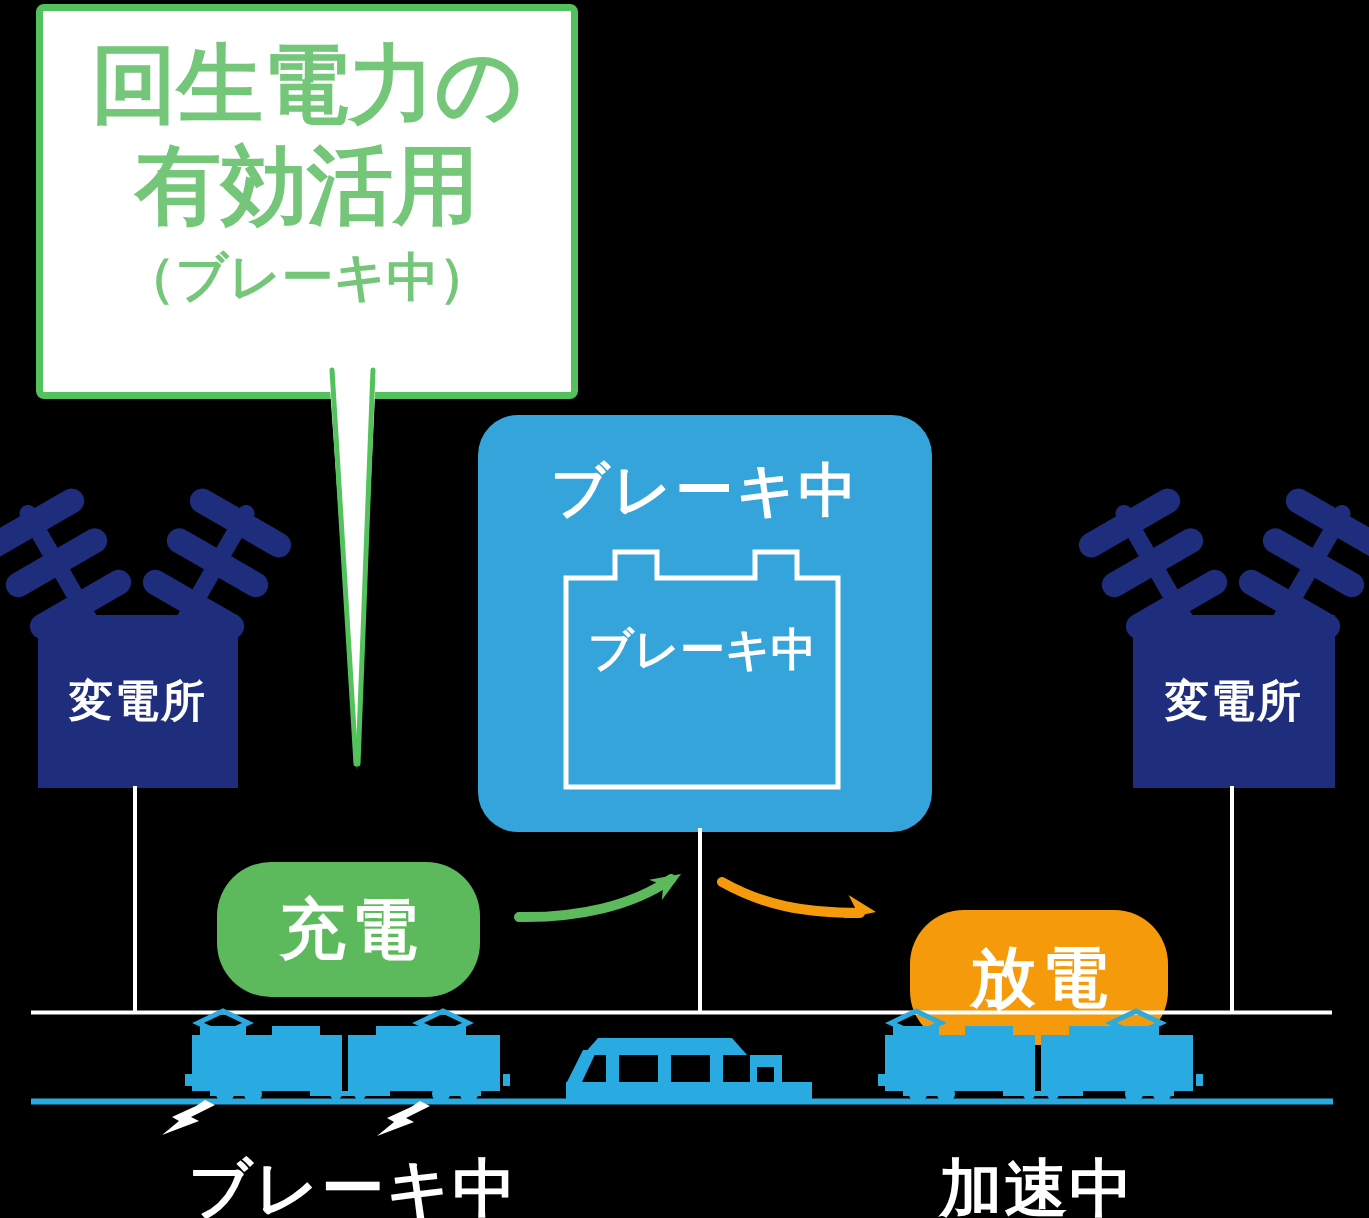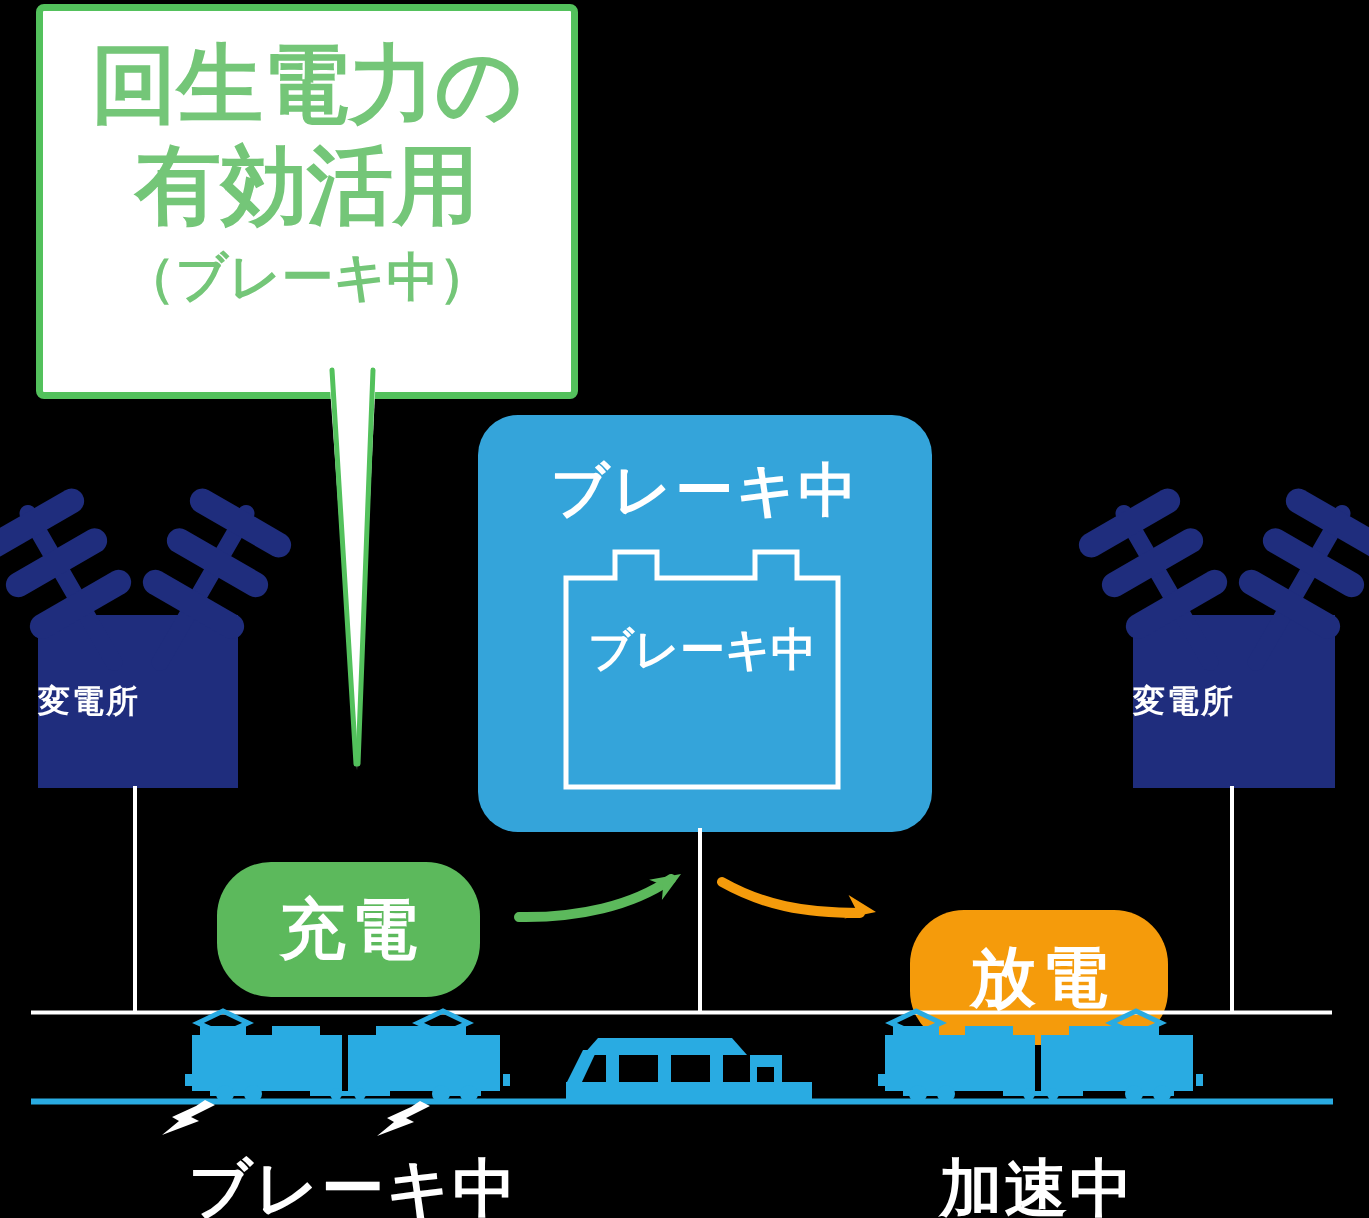--- a/index.html
+++ b/index.html
@@ -39,22 +39,22 @@
     letter-spacing:3px;white-space:nowrap;
   }
   .battery-text{
     left:566px;top:618px;width:272px;text-align:center;
     font-size:45px;font-weight:bold;color:var(--c-white,#fff);
     line-height:64px;white-space:nowrap;
   }
   
   .substation{
     background:var(--c-navy,#1f2d7d);
-    display:flex;align-items:center;
-    color:var(--c-white,#fff);font-weight:bold;font-size:32px;
+    display:flex;align-items:center;justify-content:center;
+    color:var(--c-white,#fff);font-weight:bold;font-size:44px;
     letter-spacing:2px;
   }
   .substation.left{left:38px;top:615px;width:200px;height:173px;}
   .substation.right{left:1133px;top:615px;width:202px;height:173px;}
   
   .pill{
     height:135px;border-radius:54px;
     display:flex;align-items:center;justify-content:center;
     color:var(--c-white,#fff);font-weight:bold;font-size:66px;
     letter-spacing:6px;text-indent:6px;

